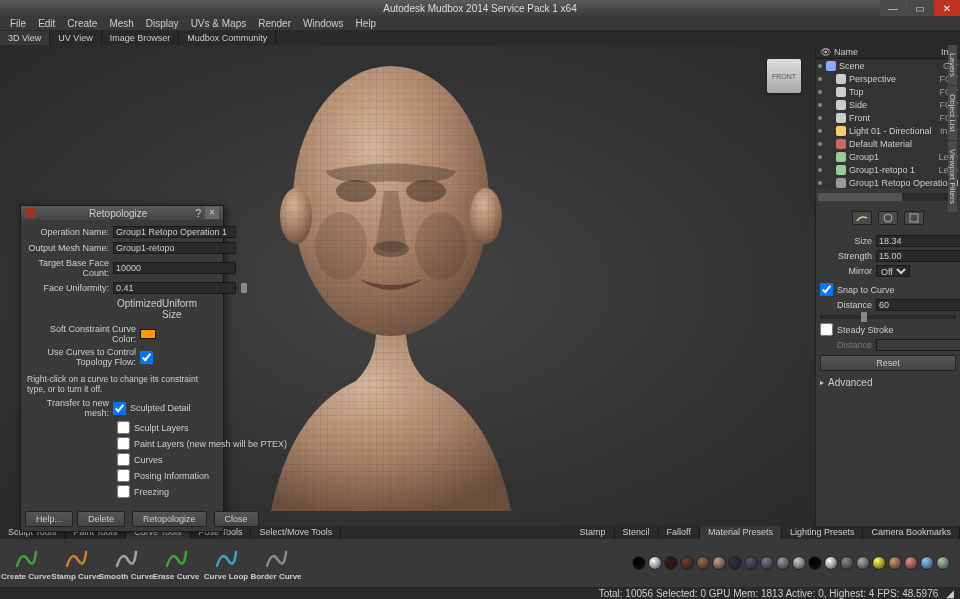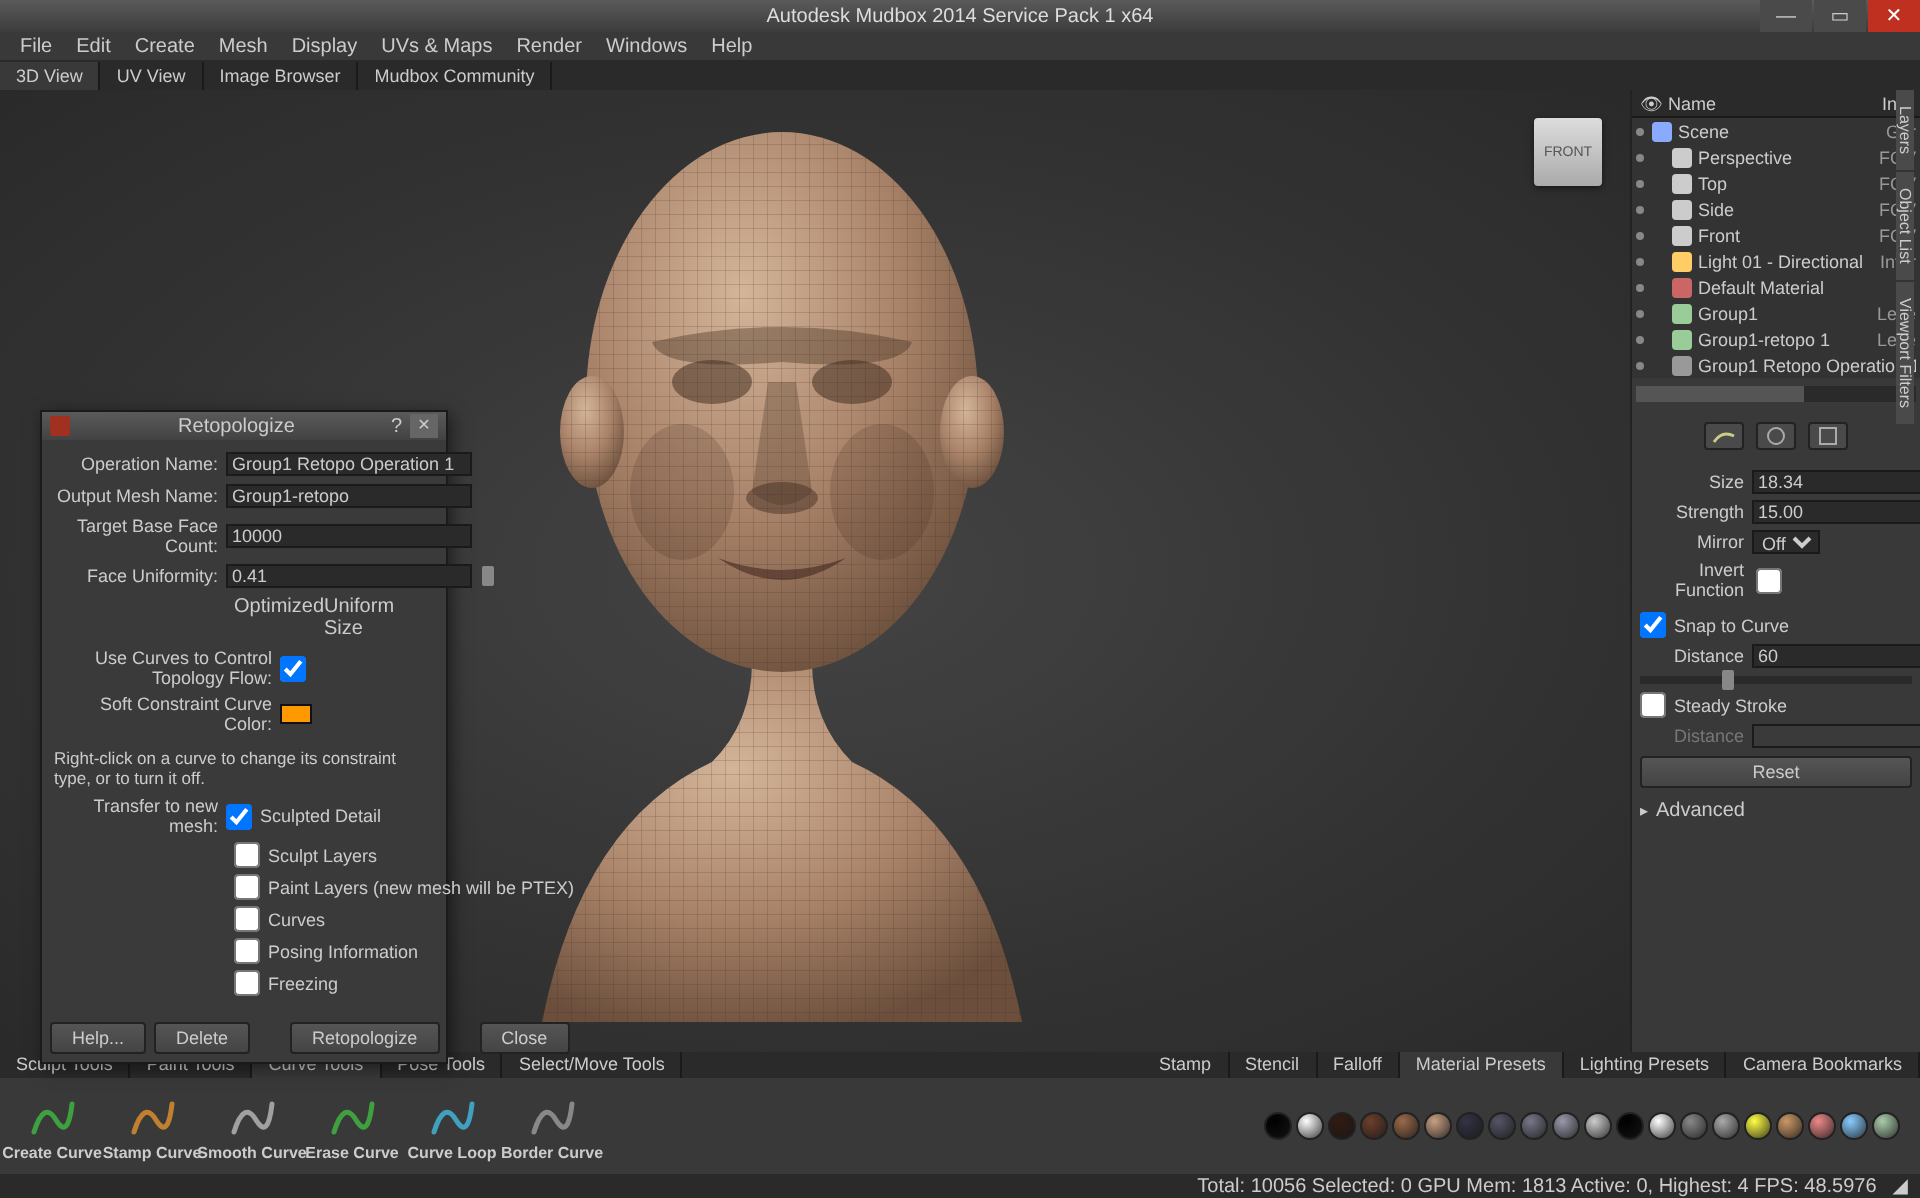--- a/index.html
+++ b/index.html
@@ -71,21 +71,21 @@
 .drow .spinner { width:10px; height:12px; background:#555; margin-left:1px; }
 .dslider-row { display:flex; justify-content:space-between; padding:0 10px 4px 92px; font-size:8px; }
 .dcheck-row { display:flex; align-items:center; margin-bottom:3px; }
 .dcheck-row label { flex:0 0 115px; text-align:right; font-size:9px; padding-right:4px; }
 .dcheck-row .swatch-sm { width:16px; height:10px; border:1px solid #111; }
 .dnote { font-size:8.5px; color:#ccc; padding:4px 2px; }
 .d-indent { padding-left:92px; }
 .d-indent .dcheck-row label { flex:none; text-align:left; padding-left:4px; }
 .dialog-btns { display:flex; gap:4px; padding:4px; justify-content:flex-start; }
 .dbtn { height:16px; padding:0 10px; background:linear-gradient(#555,#444); border:1px solid #222; border-radius:2px; font-size:9px; line-height:14px; cursor:pointer; }
-.dbtn-group { display:flex; gap:20px; margin-left:auto; }
+.dbtn-group { display:flex; gap:7px; margin-left:auto; }
 select { background:#2a2a2a; border:1px solid #1a1a1a; color:#ccc; font-size:9px; height:12px; }
 </style>
 </head>
 <body>
 
 <div class="titlebar">
   <span class="titlebar-text">Autodesk Mudbox 2014 Service Pack 1 x64</span>
   <div class="win-controls">
     <div class="win-btn">—</div>
     <div class="win-btn">▭</div>
@@ -263,24 +263,20 @@
           <span class="reset"></span>
         </div>
       <div class="opt-row">
           <label>Strength</label>
           <input type="text" value="15.00" style="">
           <span class="reset"></span>
         </div>
       <div class="opt-row">
           <label>Mirror</label>
           <select><option>Off</option></select>
-        </div>
-      <div class="opt-row">
-          <label>Invert Function</label>
-          <input type="checkbox" style="">
         </div>
 
       <div class="dcheck-row" style="margin-top:6px">
           <input type="checkbox" checked="" style="">
           <label style="text-align:left;flex:1;padding-left:4px">Snap to Curve</label>
         </div>
       <div class="opt-row">
           <label>Distance</label>
           <input type="text" value="60" style="">
           <span class="reset"></span>
@@ -425,26 +421,26 @@
         <div style="flex:1;margin-left:4px" class="slider-track">
           <div class="slider-thumb" style="left:38%"></div>
         </div>
       </div>
     <div class="dslider-row">
         <span>Optimized</span>
         <span>Uniform Size</span>
       </div>
 
     <div class="dcheck-row">
+        <label>Soft Constraint Curve Color:</label>
+        <span class="swatch-sm" style="background:#ff9900"></span>
+      </div>
+    <div class="dcheck-row">
         <label>Use Curves to Control Topology Flow:</label>
         <input type="checkbox" checked="" style="">
-      </div>
-    <div class="dcheck-row">
-        <label>Soft Constraint Curve Color:</label>
-        <span class="swatch-sm" style="background:#ff9900"></span>
       </div>
     <div class="dnote">Right-click on a curve to change its constraint type, or to turn it off.</div>
 
     <div class="dcheck-row">
         <label style="flex:0 0 88px">Transfer to new mesh:</label>
         <input type="checkbox" checked="" style="">
         <span style="padding-left:4px;font-size:9px">Sculpted Detail</span>
       </div>
     <div class="d-indent">
       <div class="dcheck-row">

